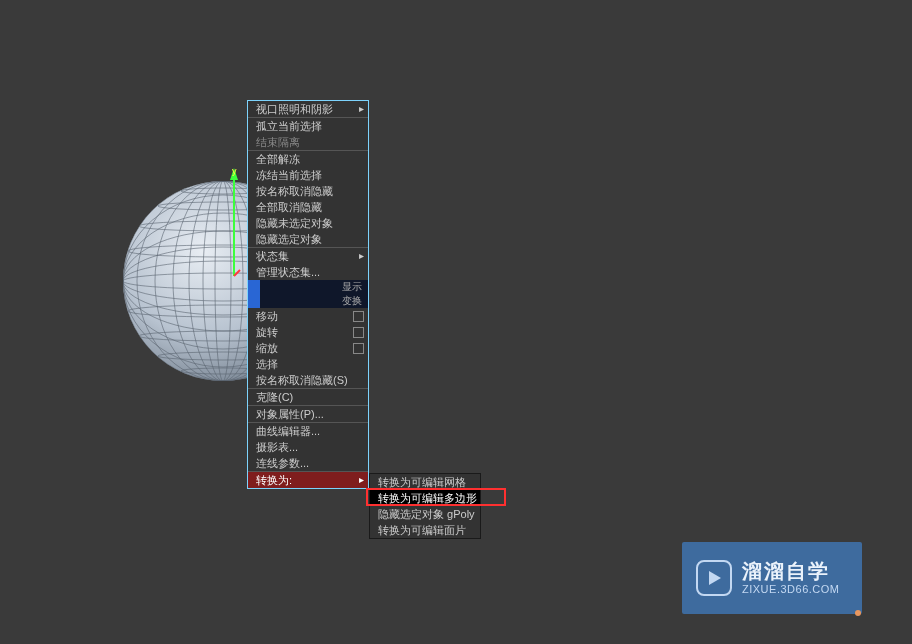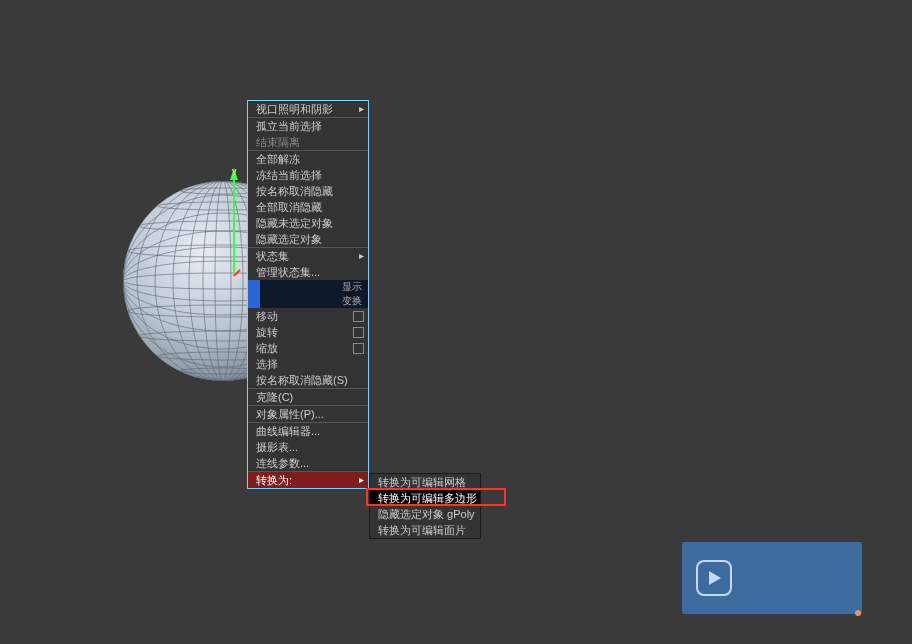--- a/index.html
+++ b/index.html
@@ -282,14 +282,18 @@
 </div>
 
 <div class="red-outline" style="left:366px; top:488px; width:140px; height:18px;"></div>
 
 <div class="watermark">
   <div class="play-icon">
     <svg width="16" height="16" viewBox="0 0 16 16">
       <polygon points="3,1 15,8 3,15" fill="#c3d8f2"></polygon>
     </svg>
   </div>
+  <div class="wm-text">
+    <div class="wm-title">溜溜自学</div>
+    <div class="wm-sub">ZIXUE.3D66.COM</div>
+  </div>
 </div>
 <div class="wm-dot"></div>
 
 </body></html>

